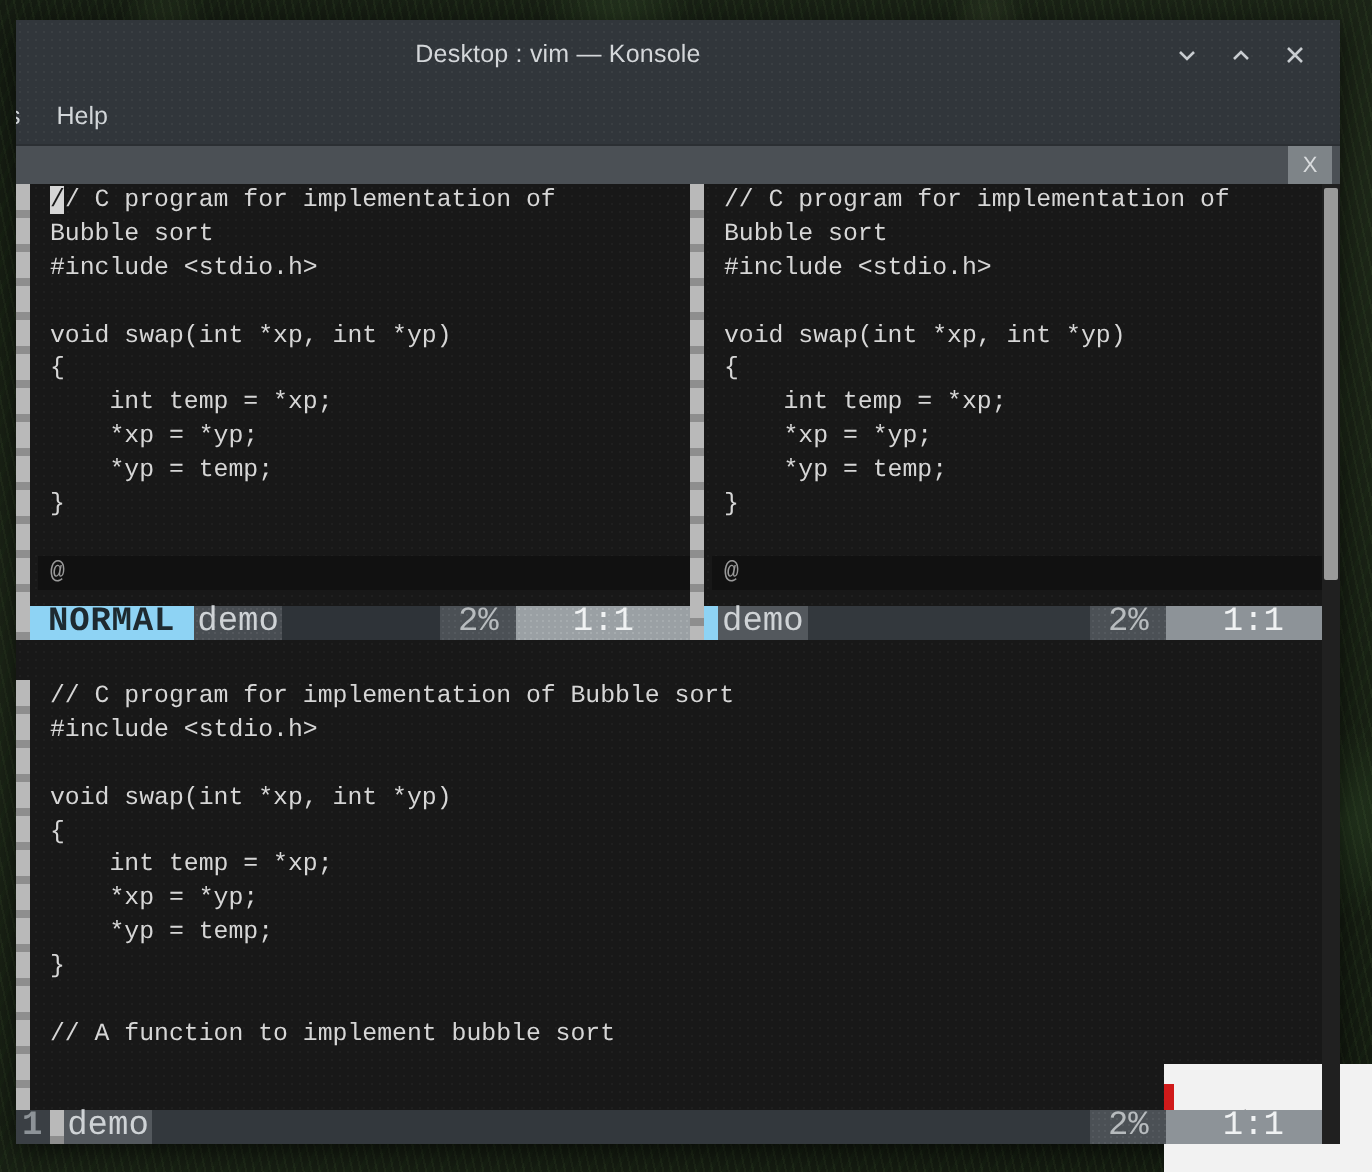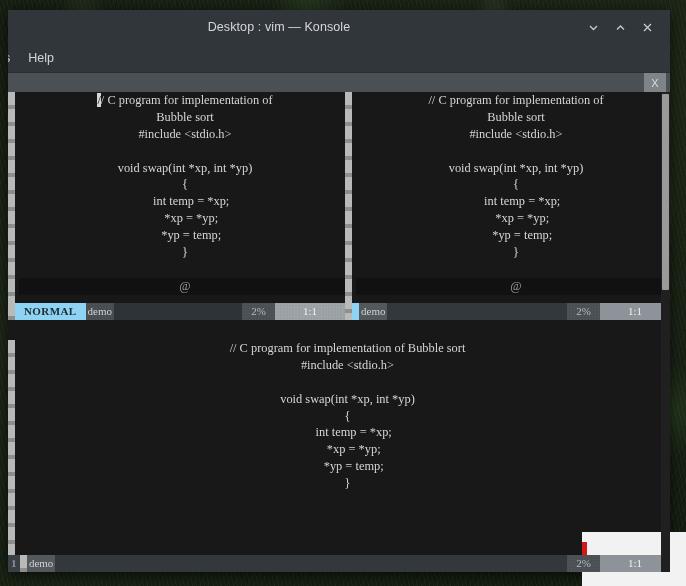--- a/index.html
+++ b/index.html
@@ -134,25 +134,24 @@
   }
 
   
   .terminal {
     flex: 1;
     background: #181818;
     position: relative;
     overflow: hidden;
     display: flex;
     flex-direction: column;
-    font-family: Liberation Serif, serif;
+    font-family: Liberation Mono, monospace;
     font-size: 12.4px;
     line-height: 16.9px;
     color: #d6d6d6;
-    text-align: center;
   }
   .terminal::before {
     content: "";
     position: absolute; inset: 0;
     background-image: radial-gradient(rgba(255,255,255,.032) .5px, transparent .5px);
     background-size: 4px 4px;
     pointer-events: none;
     z-index: 0;
   }
 
@@ -183,21 +182,21 @@
   .cursor-char {
     background: #d6d6d6;
     color: #181818;
   }
 
   
   .statusline {
     display: flex;
     height: 17px;
     flex: none;
-    font-size: 11px;
+    font-size: 17px;
     line-height: 17px;
     align-items: stretch;
     background: #3a3f44;
     background-image: radial-gradient(rgba(255,255,255,.05) .5px, transparent .5px);
     background-size: 3px 3px;
   }
   .sl-mode {
     background: #8ed3f4;
     color: #1e2a30;
     padding: 0 9px;
@@ -415,20 +414,21 @@
             <div class="code-line">// C program for implementation of Bubble sort</div>
             <div class="code-line">#include &lt;stdio.h&gt;</div>
             <div class="code-line"></div>
             <div class="code-line">void swap(int *xp, int *yp)</div>
             <div class="code-line">{</div>
             <div class="code-line">    int temp = *xp;</div>
             <div class="code-line">    *xp = *yp;</div>
             <div class="code-line">    *yp = temp;</div>
             <div class="code-line">}</div>
             <div class="code-line"></div>
+            <div class="code-line">// A function to implement bubble sort</div>
           </div>
         </div>
         <div class="statusline inactive">
           <div class="sl-mode" style="background:#3a3f44;color:#8d9398;padding:0 3px;">1</div>
           <div class="sl-edge"></div>
           <div class="sl-file">demo</div>
           <div class="sl-gap"></div>
           <div class="sl-pct">2%</div>
           <div class="sl-pos dim">1:1</div>
         </div>

